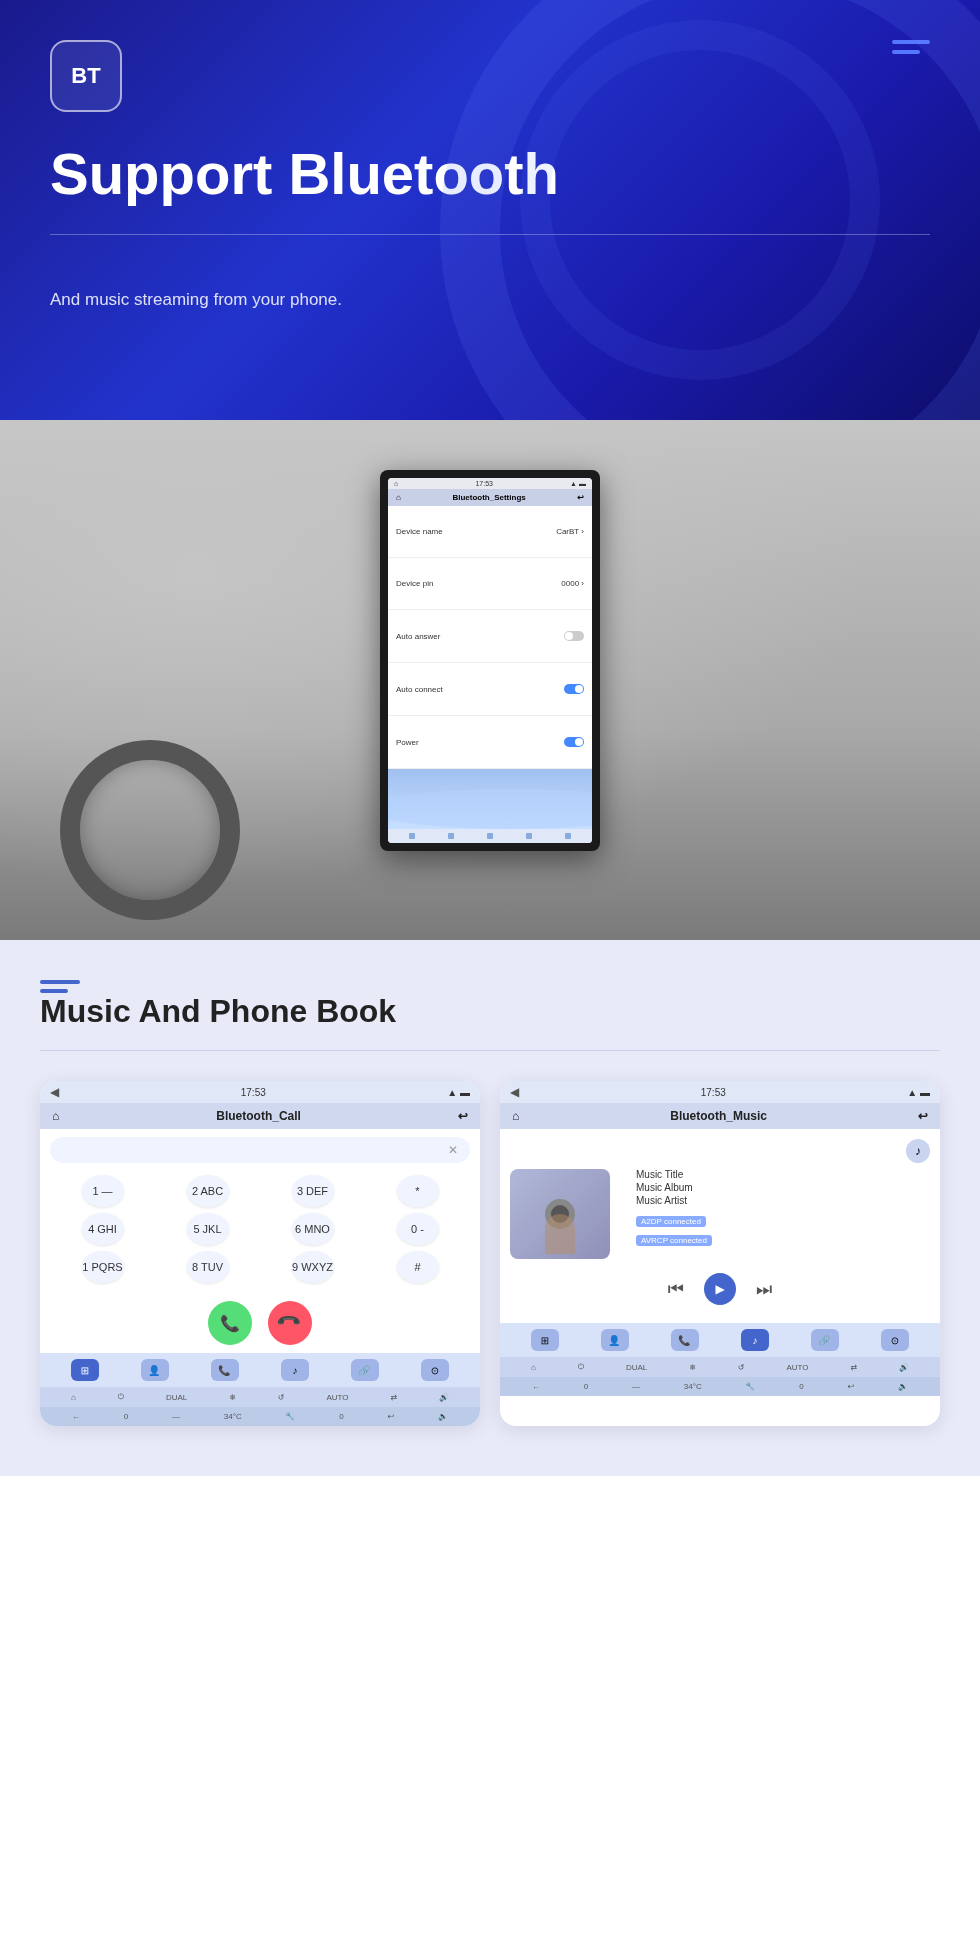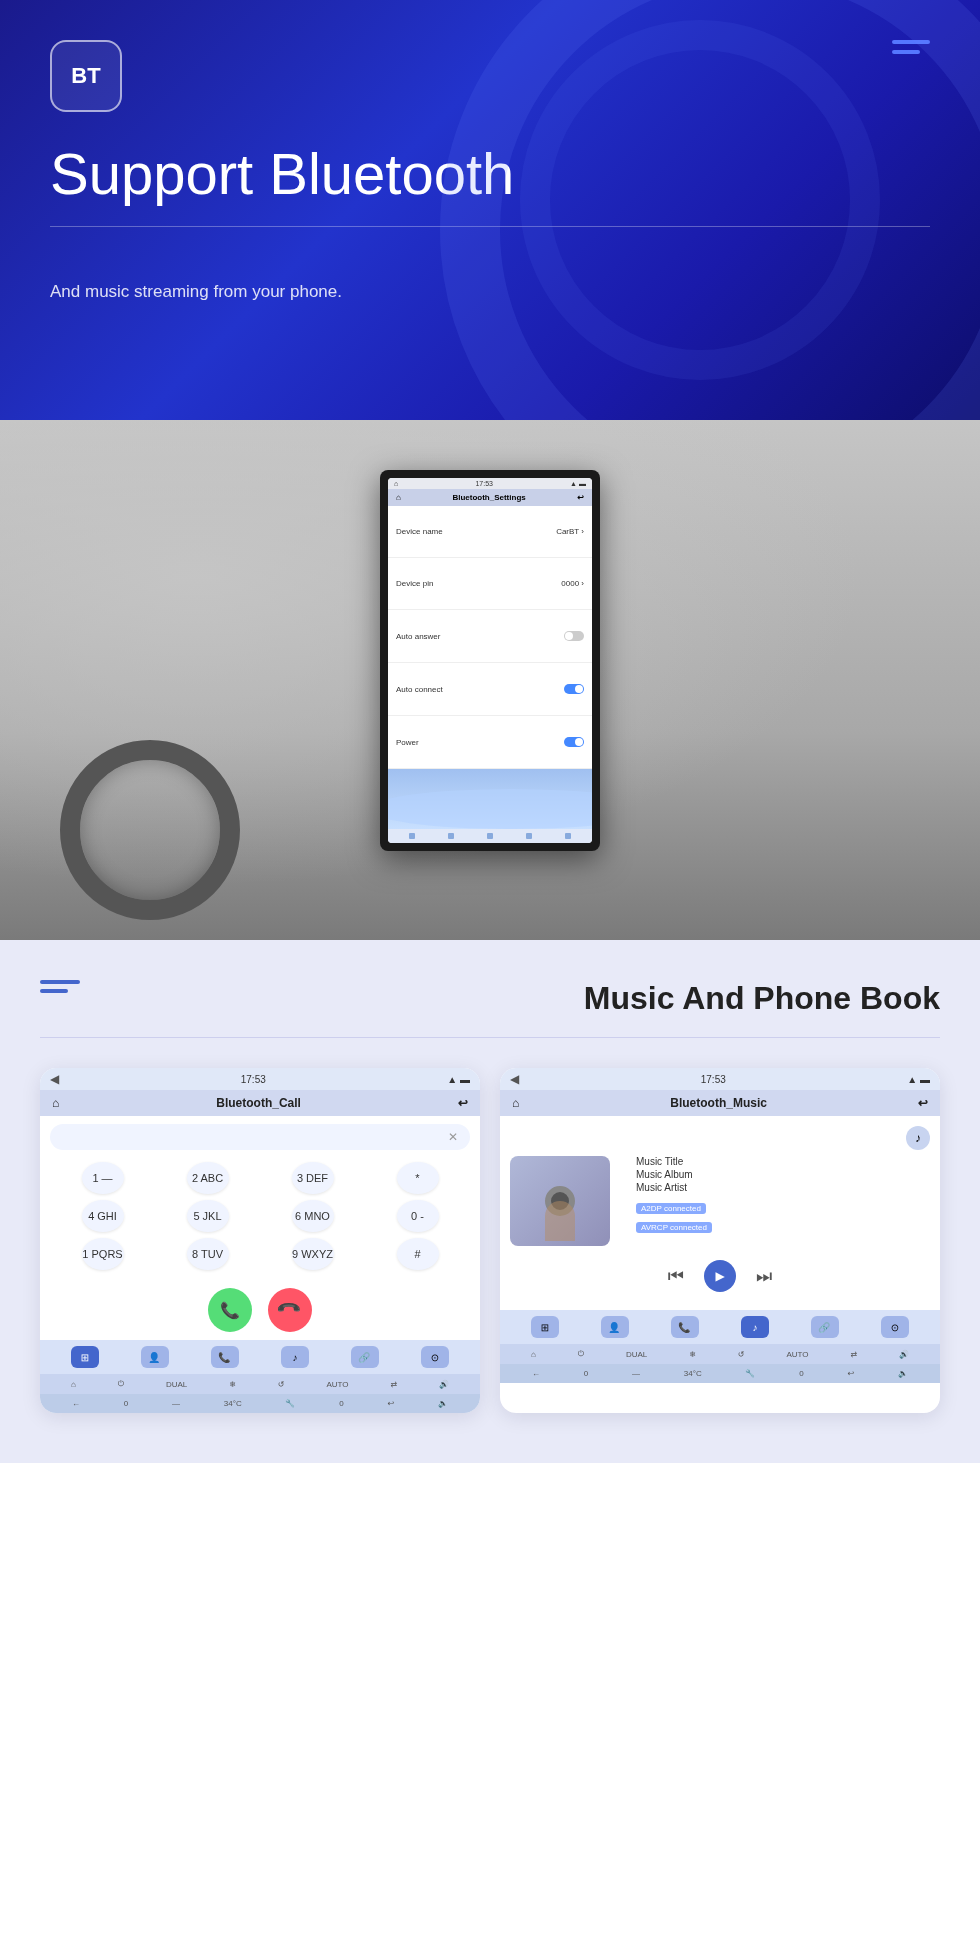--- a/index.html
+++ b/index.html
@@ -58,22 +58,22 @@
     }
     .hamburger-line {
       width: 38px; height: 4px;
       background: #5577ff;
       border-radius: 2px;
     }
     .hamburger-line:last-child { width: 28px; }
     .hero-title {
       color: white;
       font-size: 58px;
-      font-weight: 400;
-      margin-bottom: 20px;
+      font-weight: 700;
+      margin-bottom: 28px;
       line-height: 1.1;
     }
     .hero-divider {
       width: 100%;
       height: 1px;
       background: rgba(255,255,255,0.3);
       margin-bottom: 20px;
     }
     .hero-desc {
       color: rgba(255,255,255,0.85);
@@ -198,20 +198,21 @@
     
     .music-section {
       background: #e8eaf8;
       padding: 40px 40px 50px;
     }
     .music-header {
       display: flex;
       justify-content: space-between;
       align-items: flex-start;
       margin-bottom: 20px;
+      flex-direction: column;
     }
     .music-menu-icon {
       display: flex; flex-direction: column; gap: 5px;
     }
     .music-menu-line {
       height: 4px; border-radius: 2px; background: #4466cc;
     }
     .music-menu-line:first-child { width: 40px; }
     .music-menu-line:last-child { width: 28px; }
     .music-title {

